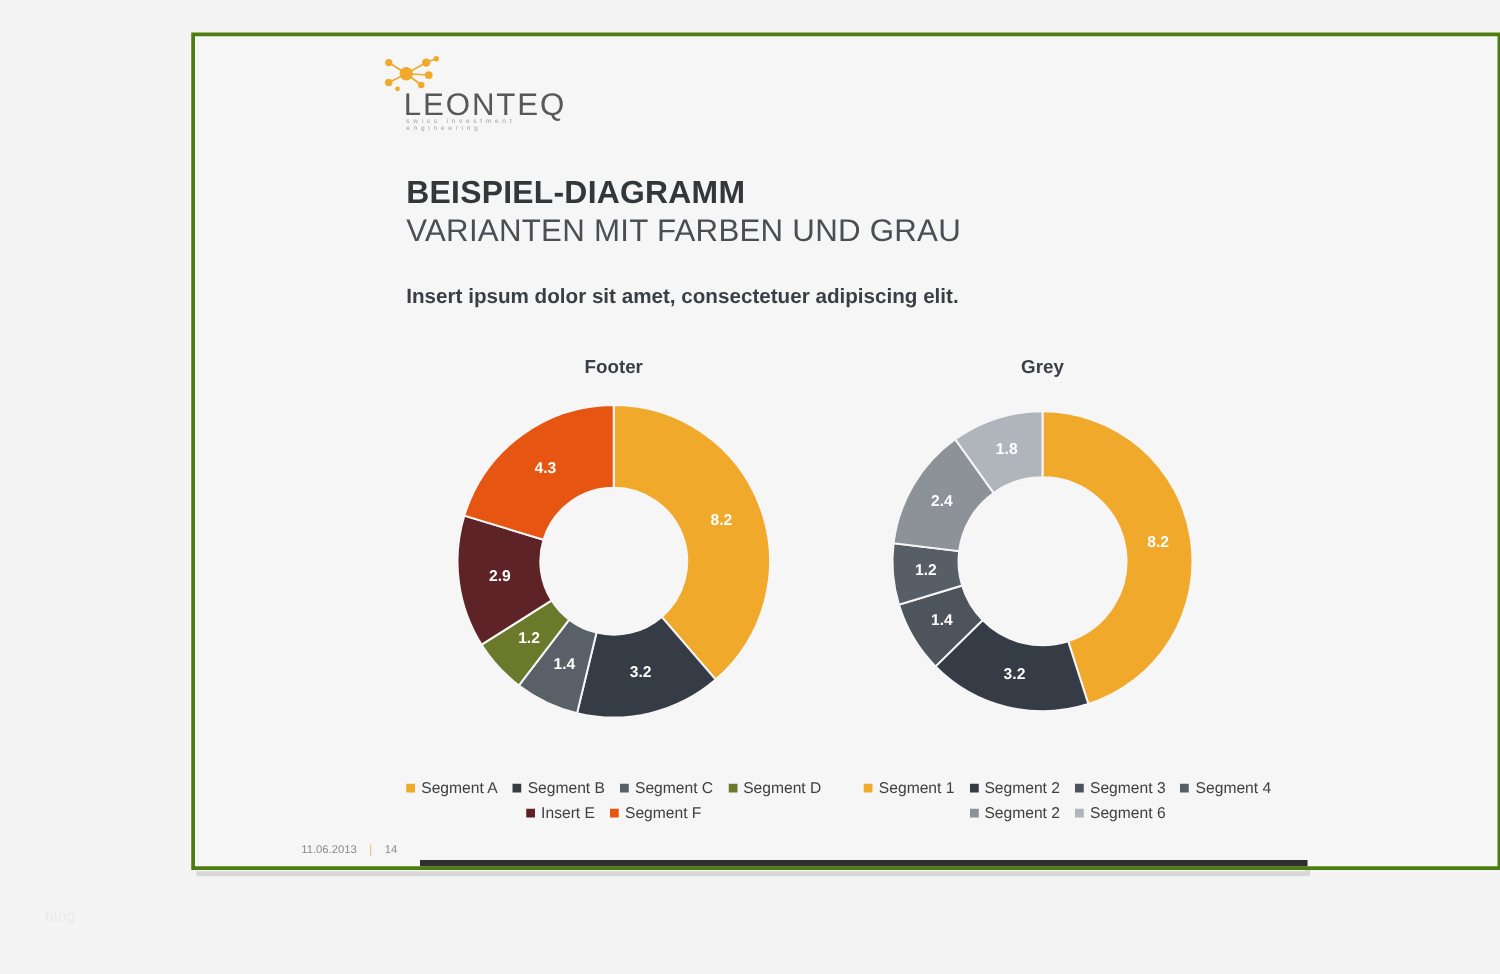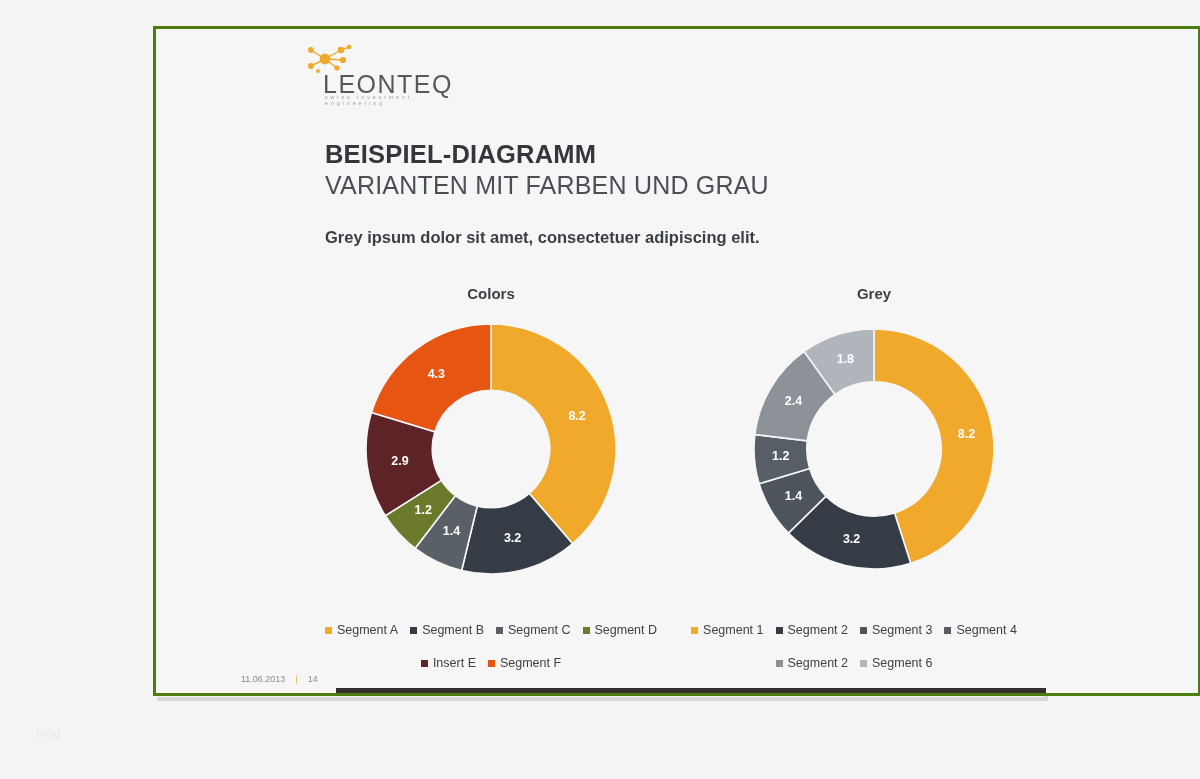--- a/index.html
+++ b/index.html
@@ -104,21 +104,21 @@
     position: absolute;
     left: 169px; top: 199px;
     font-size: 16.5px;
     font-weight: bold;
     color: #3a3f45;
   }
 
   
   .chart-panel { position: absolute; top: 256px; width: 360px; }
   #panel-colors { left: 155px; }
-  #panel-grey   { left: 538px; }
+  #panel-grey   { left: 498px; }
 
   .chart-title {
     text-align: center;
     font-size: 15px;
     font-weight: bold;
     color: #3a3f45;
     margin-bottom: 12px;
   }
   .donut-wrap { position: relative; width: 360px; height: 270px; }
   .donut-svg { display: block; margin: 0 auto; }
@@ -133,21 +133,21 @@
   }
 
   
   .legend {
     position: absolute;
     top: 594px;
     width: 380px;
     display: flex;
     flex-wrap: wrap;
     justify-content: center;
-    row-gap: 19px;
+    row-gap: 6px;
   }
   #legend-colors { left: 145px; }
   #legend-grey   { left: 508px; }
   .legend-item {
     display: flex;
     align-items: center;
     font-size: 12.5px;
     color: #404040;
     margin: 0 6px;
     white-space: nowrap;
@@ -202,24 +202,24 @@
         <circle cx="8" cy="22" r="3.0"></circle>
         <circle cx="15" cy="27" r="1.9"></circle>
       </g>
     </svg>
     <div id="logo-word">LEONTEQ</div>
     <div id="logo-tagline">swiss investment engineering</div>
   </div>
 
   <div id="title-sub">VARIANTEN MIT FARBEN UND GRAU</div>
   <div id="title-main">BEISPIEL-DIAGRAMM</div>
-  <div id="lead-text">Grey ipsum dolor sit amet, consectetuer adipiscing elit.</div>
+  <div id="lead-text">Insert ipsum dolor sit amet, consectetuer adipiscing elit.</div>
 
   <div class="chart-panel" id="panel-colors">
-    <div class="chart-title">Colors</div>
+    <div class="chart-title">Footer</div>
     <div class="donut-wrap">
       <svg class="donut-svg" id="svg-colors" width="290" height="270" viewBox="0 0 290 270">
           <path d="M 145 10 A 125 125 0 0 1 226.6027647738152 229.6889052702025 L 183.35329944369315 179.50378547699518 A 58.75 58.75 0 0 0 145 76.25 Z" fill="#F0A92A" stroke="#f6f6f6" stroke-width="1.6"></path>
           <text x="231.12543136669734" y="103.00897474446461" class="slice-label" fill="#F6D9A8">8.2</text>
           <path d="M 226.6027647738152 229.6889052702025 A 125 125 0 0 1 115.63924427737707 256.50286426005135 L 131.20044481036723 192.10634620222413 A 58.75 58.75 0 0 0 183.35329944369315 179.50378547699518 Z" fill="#363C45" stroke="#f6f6f6" stroke-width="1.6"></path>
           <text x="166.5801554561279" y="224.30460523113774" class="slice-label" fill="#FFFFFF">3.2</text>
           <path d="M 115.63924427737707 256.50286426005135 A 125 125 0 0 1 69.14998177267582 234.35680517666916 L 109.35049143315763 181.6976984330345 A 58.75 58.75 0 0 0 131.20044481036723 192.10634620222413 Z" fill="#5A6067" stroke="#f6f6f6" stroke-width="1.6"></path>
           <text x="105.4877595408447" y="217.94455062810272" class="slice-label" fill="#FFFFFF">1.4</text>
           <path d="M 69.14998177267582 234.35680517666916 A 125 125 0 0 1 39.300499562271725 201.72792224559882 L 95.32123479426771 166.36212345543146 A 58.75 58.75 0 0 0 109.35049143315763 181.6976984330345 Z" fill="#6B7A2A" stroke="#f6f6f6" stroke-width="1.6"></path>
           <text x="77.2115674880413" y="197.01406326448557" class="slice-label" fill="#E8EEC6">1.2</text>

